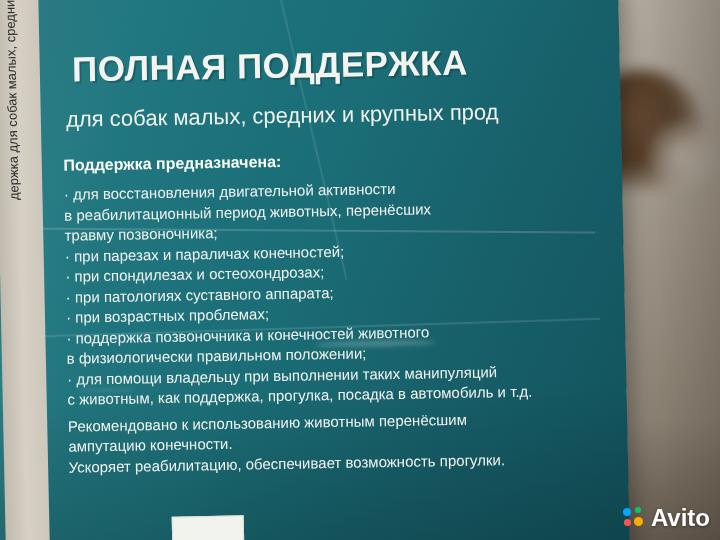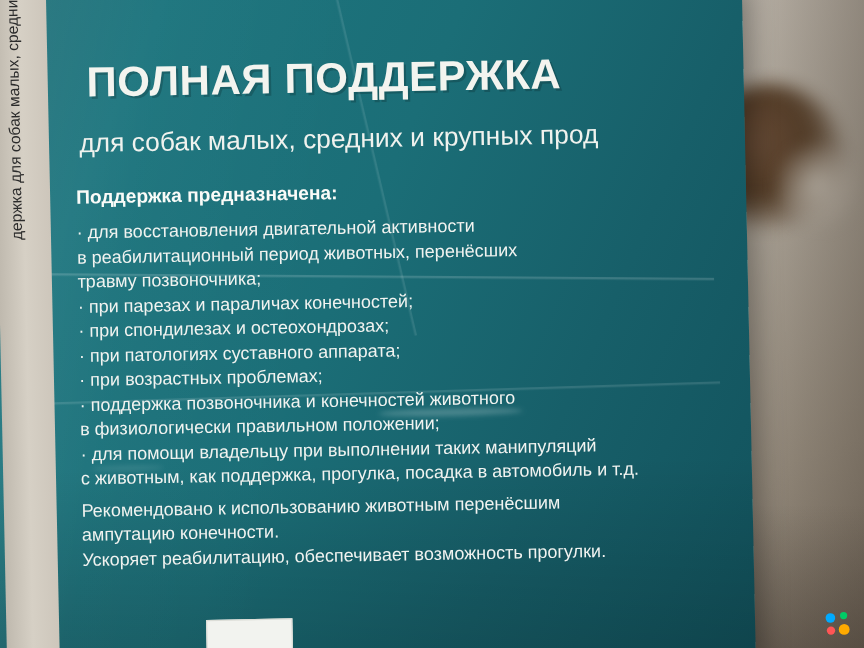--- a/index.html
+++ b/index.html
@@ -258,15 +258,16 @@
 
   <div class="white-card"></div>
 
   <div class="watermark">
     <span class="wm-dots">
       <i></i>
         <i></i>
         <i></i>
         <i></i>
     </span>
+    <span>Avito</span>
   </div>
 
 </div>
 
 </body></html>

